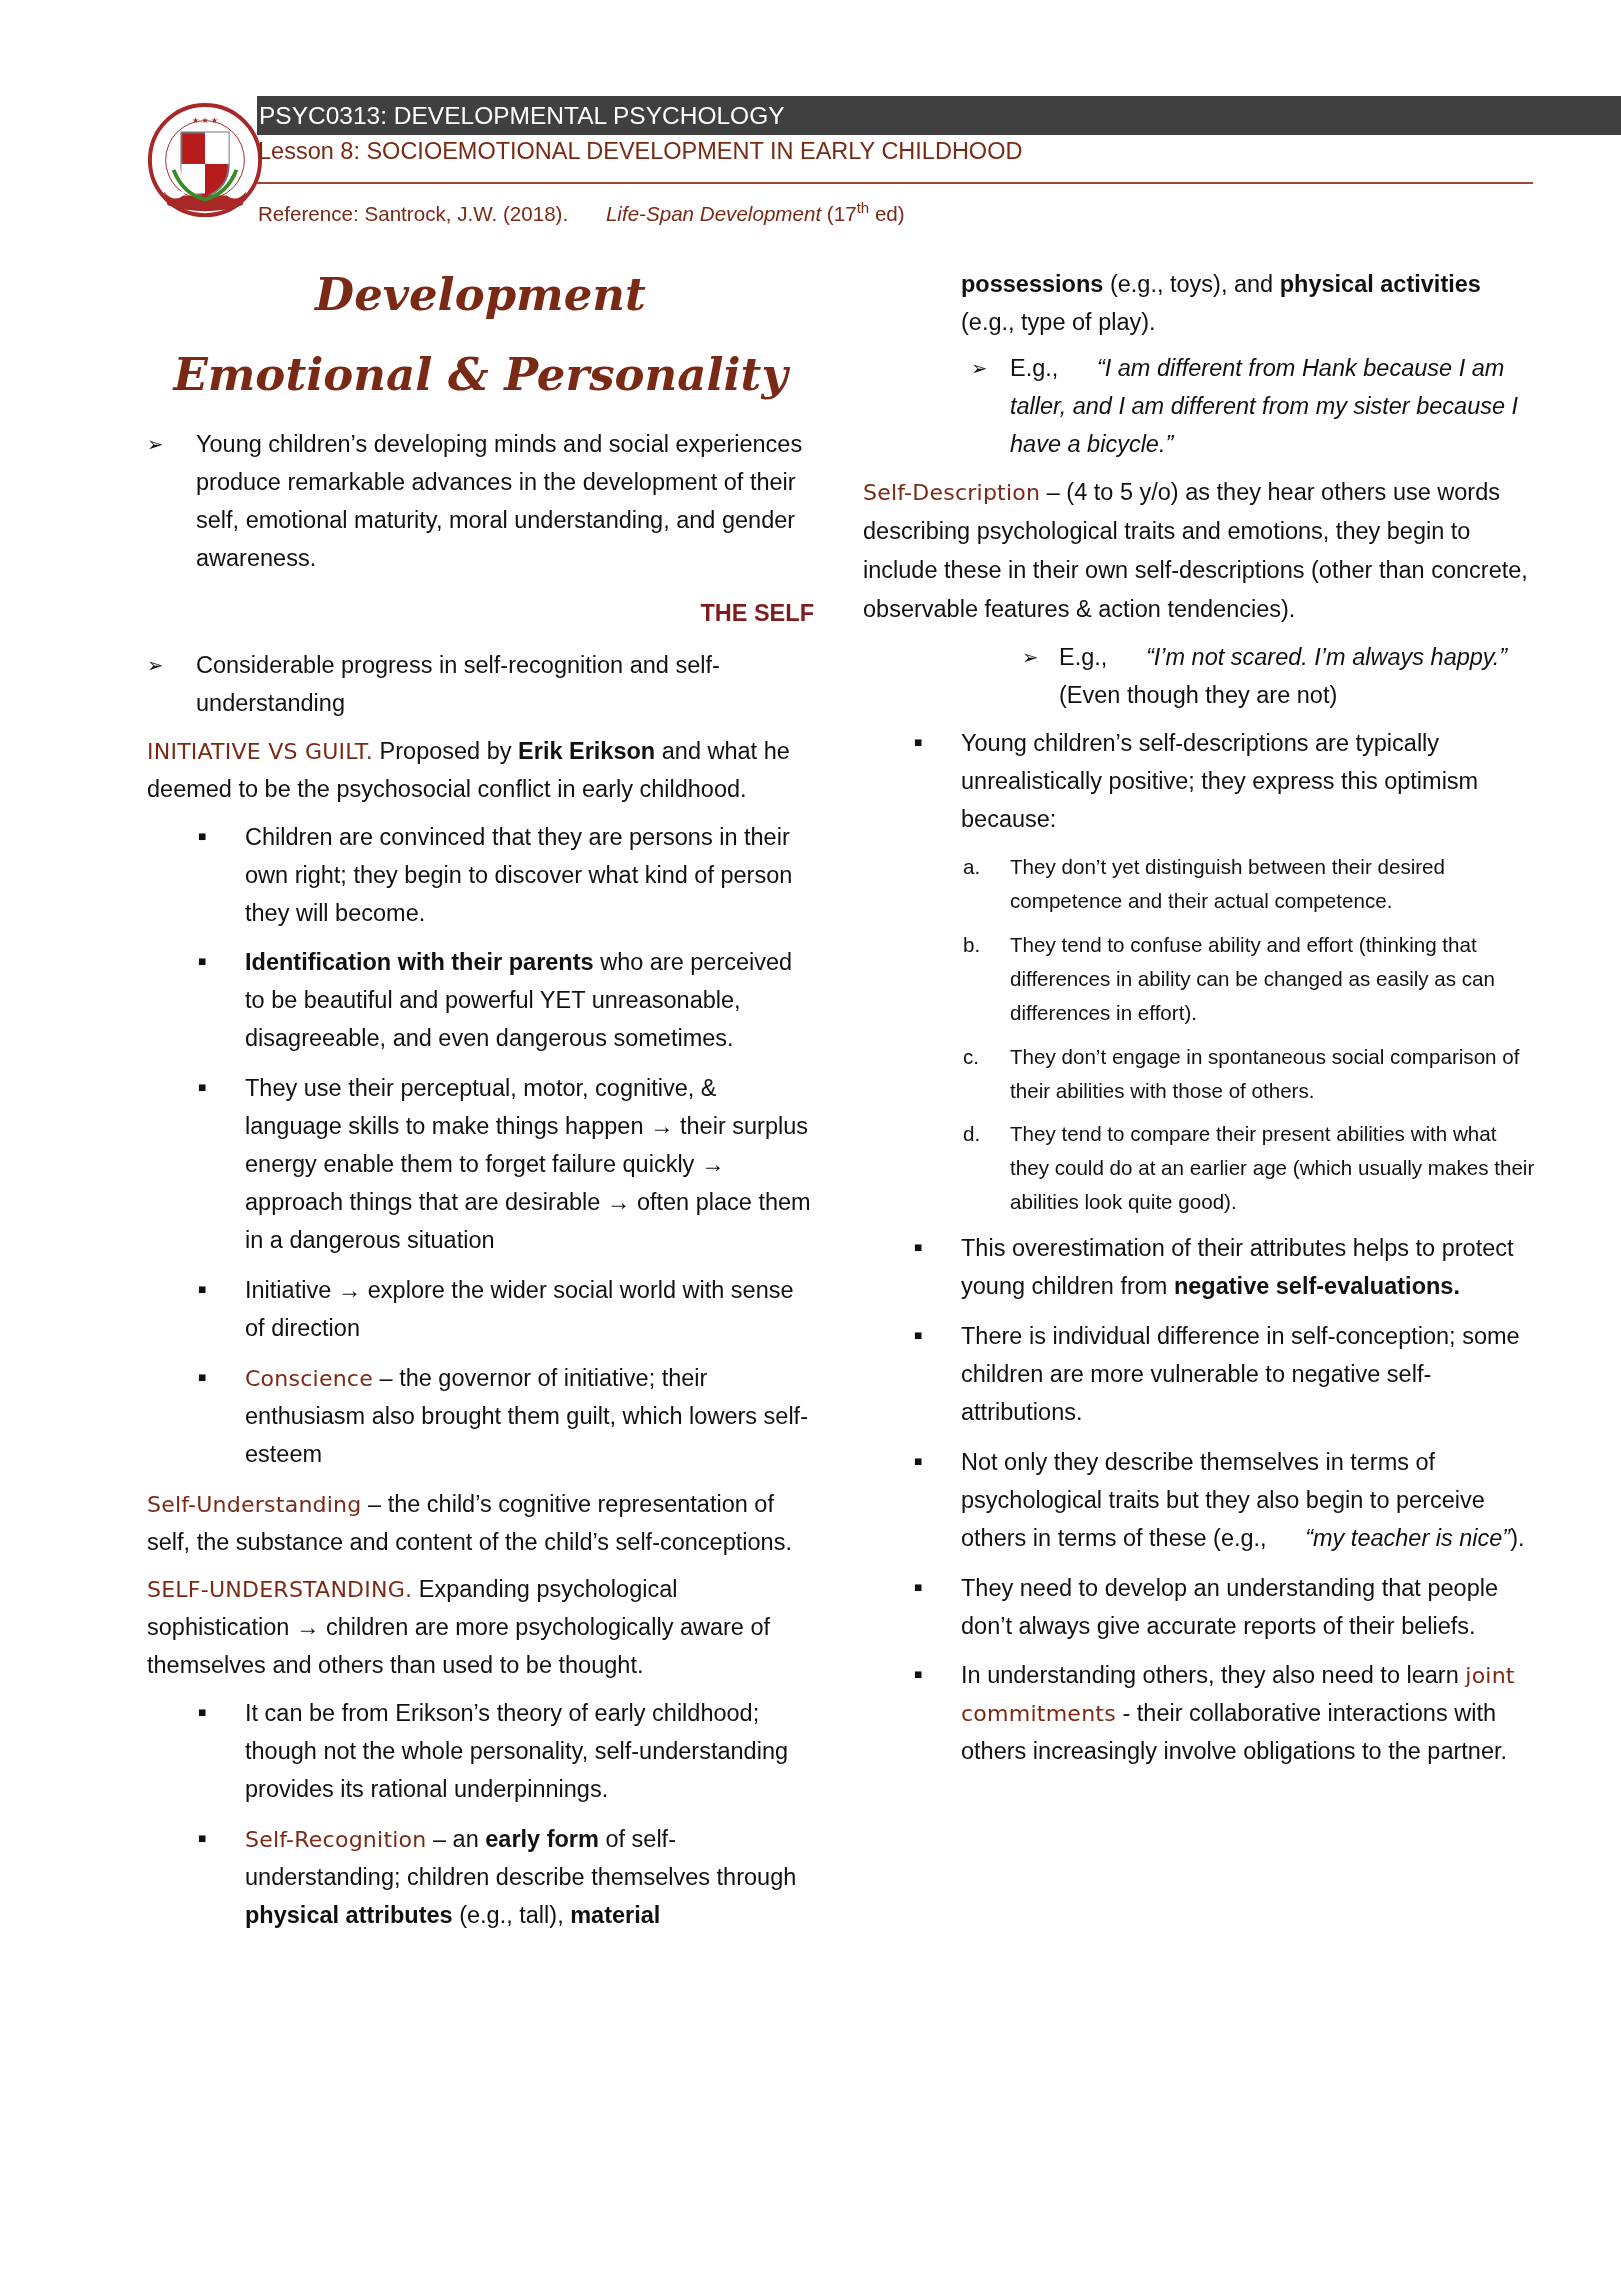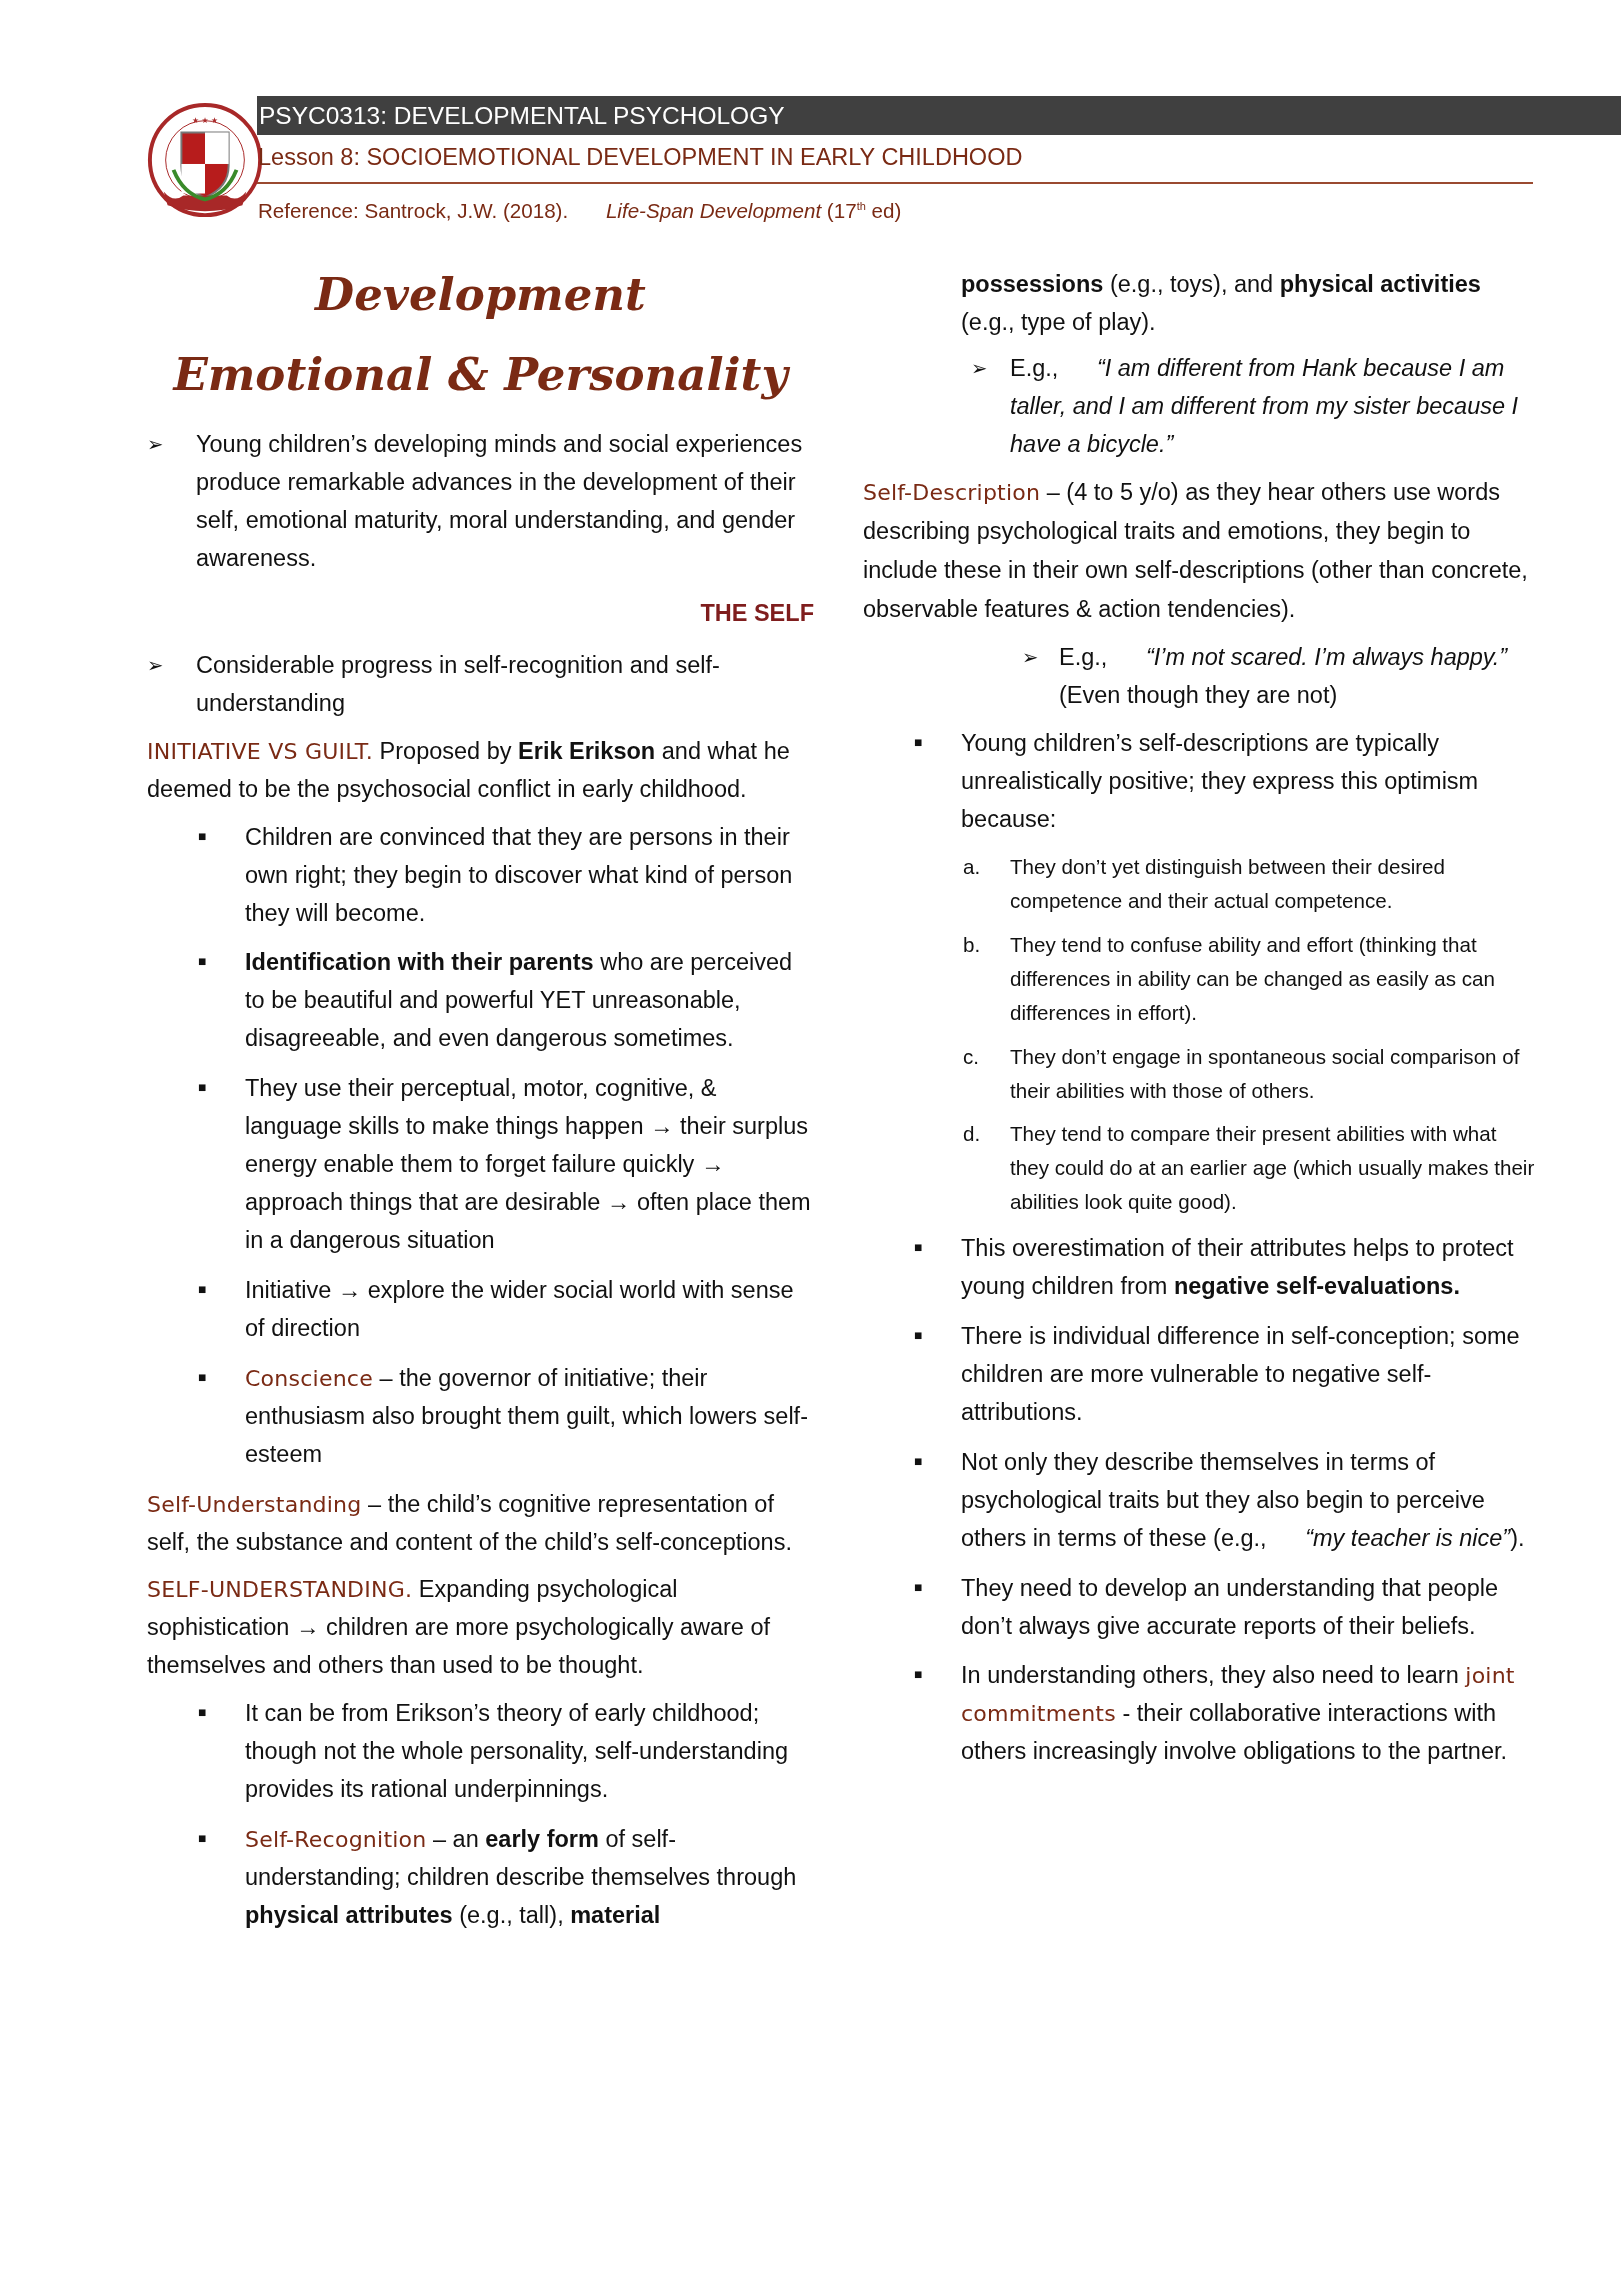--- a/index.html
+++ b/index.html
@@ -9,24 +9,24 @@
   .script-accent { color: #7a2a14; font-family: "DejaVu Sans", sans-serif; font-size: 0.94em; letter-spacing: 0.2px; }
   b { font-weight: bold; margin-top: 33px; }
   i { font-style: italic; margin-left: 32px; }
 
   
   .logo { position: absolute; left: 144px; top: 101px; width: 123px; height: 123px; }
   .title-bar { position: absolute; left: 257px; top: 96px; width: 1404px; height: 39px;
                background: #404040; color: #fff; font-size: 24.5px; line-height: 39px;
                padding-left: 0px; box-sizing: border-box; }
   .title-bar span { display: inline-block; margin-left: 2px; }
-  .lesson { position: absolute; left: 258px; top: 144px; font-size: 23.5px; color: #7a2a14; }
+  .lesson { position: absolute; left: 258px; top: 138px; font-size: 23.5px; color: #7a2a14; }
   .hr { position: absolute; left: 257px; top: 182px; width: 1276px; height: 2px; background: #9a4a30; }
   .reference { position: absolute; left: 258px; top: 199px; font-size: 20.6px; color: #7a2a14; }
-  .reference sup { font-size: 11px; }
+  .reference sup { font-size: 15px; }
 
   
   .col { position: absolute; font-size: 23.5px; line-height: 38px; }
   .col-left { left: 147px; top: 255px; width: 667px; }
   .col-right { left: 863px; top: 265px; width: 676px; }
 
   .big-title { text-align: center; font-family: "DejaVu Serif", serif; font-style: italic;
                font-weight: bold; color: #7a2a14; font-size: 45px; line-height: 80px; margin: 0 0 9.8px 0; }
   .section-head { text-align: right; font-weight: bold; color: #7f1d1d; font-size: 23.5px; margin: 17.6px 0 13.7px; }
 

